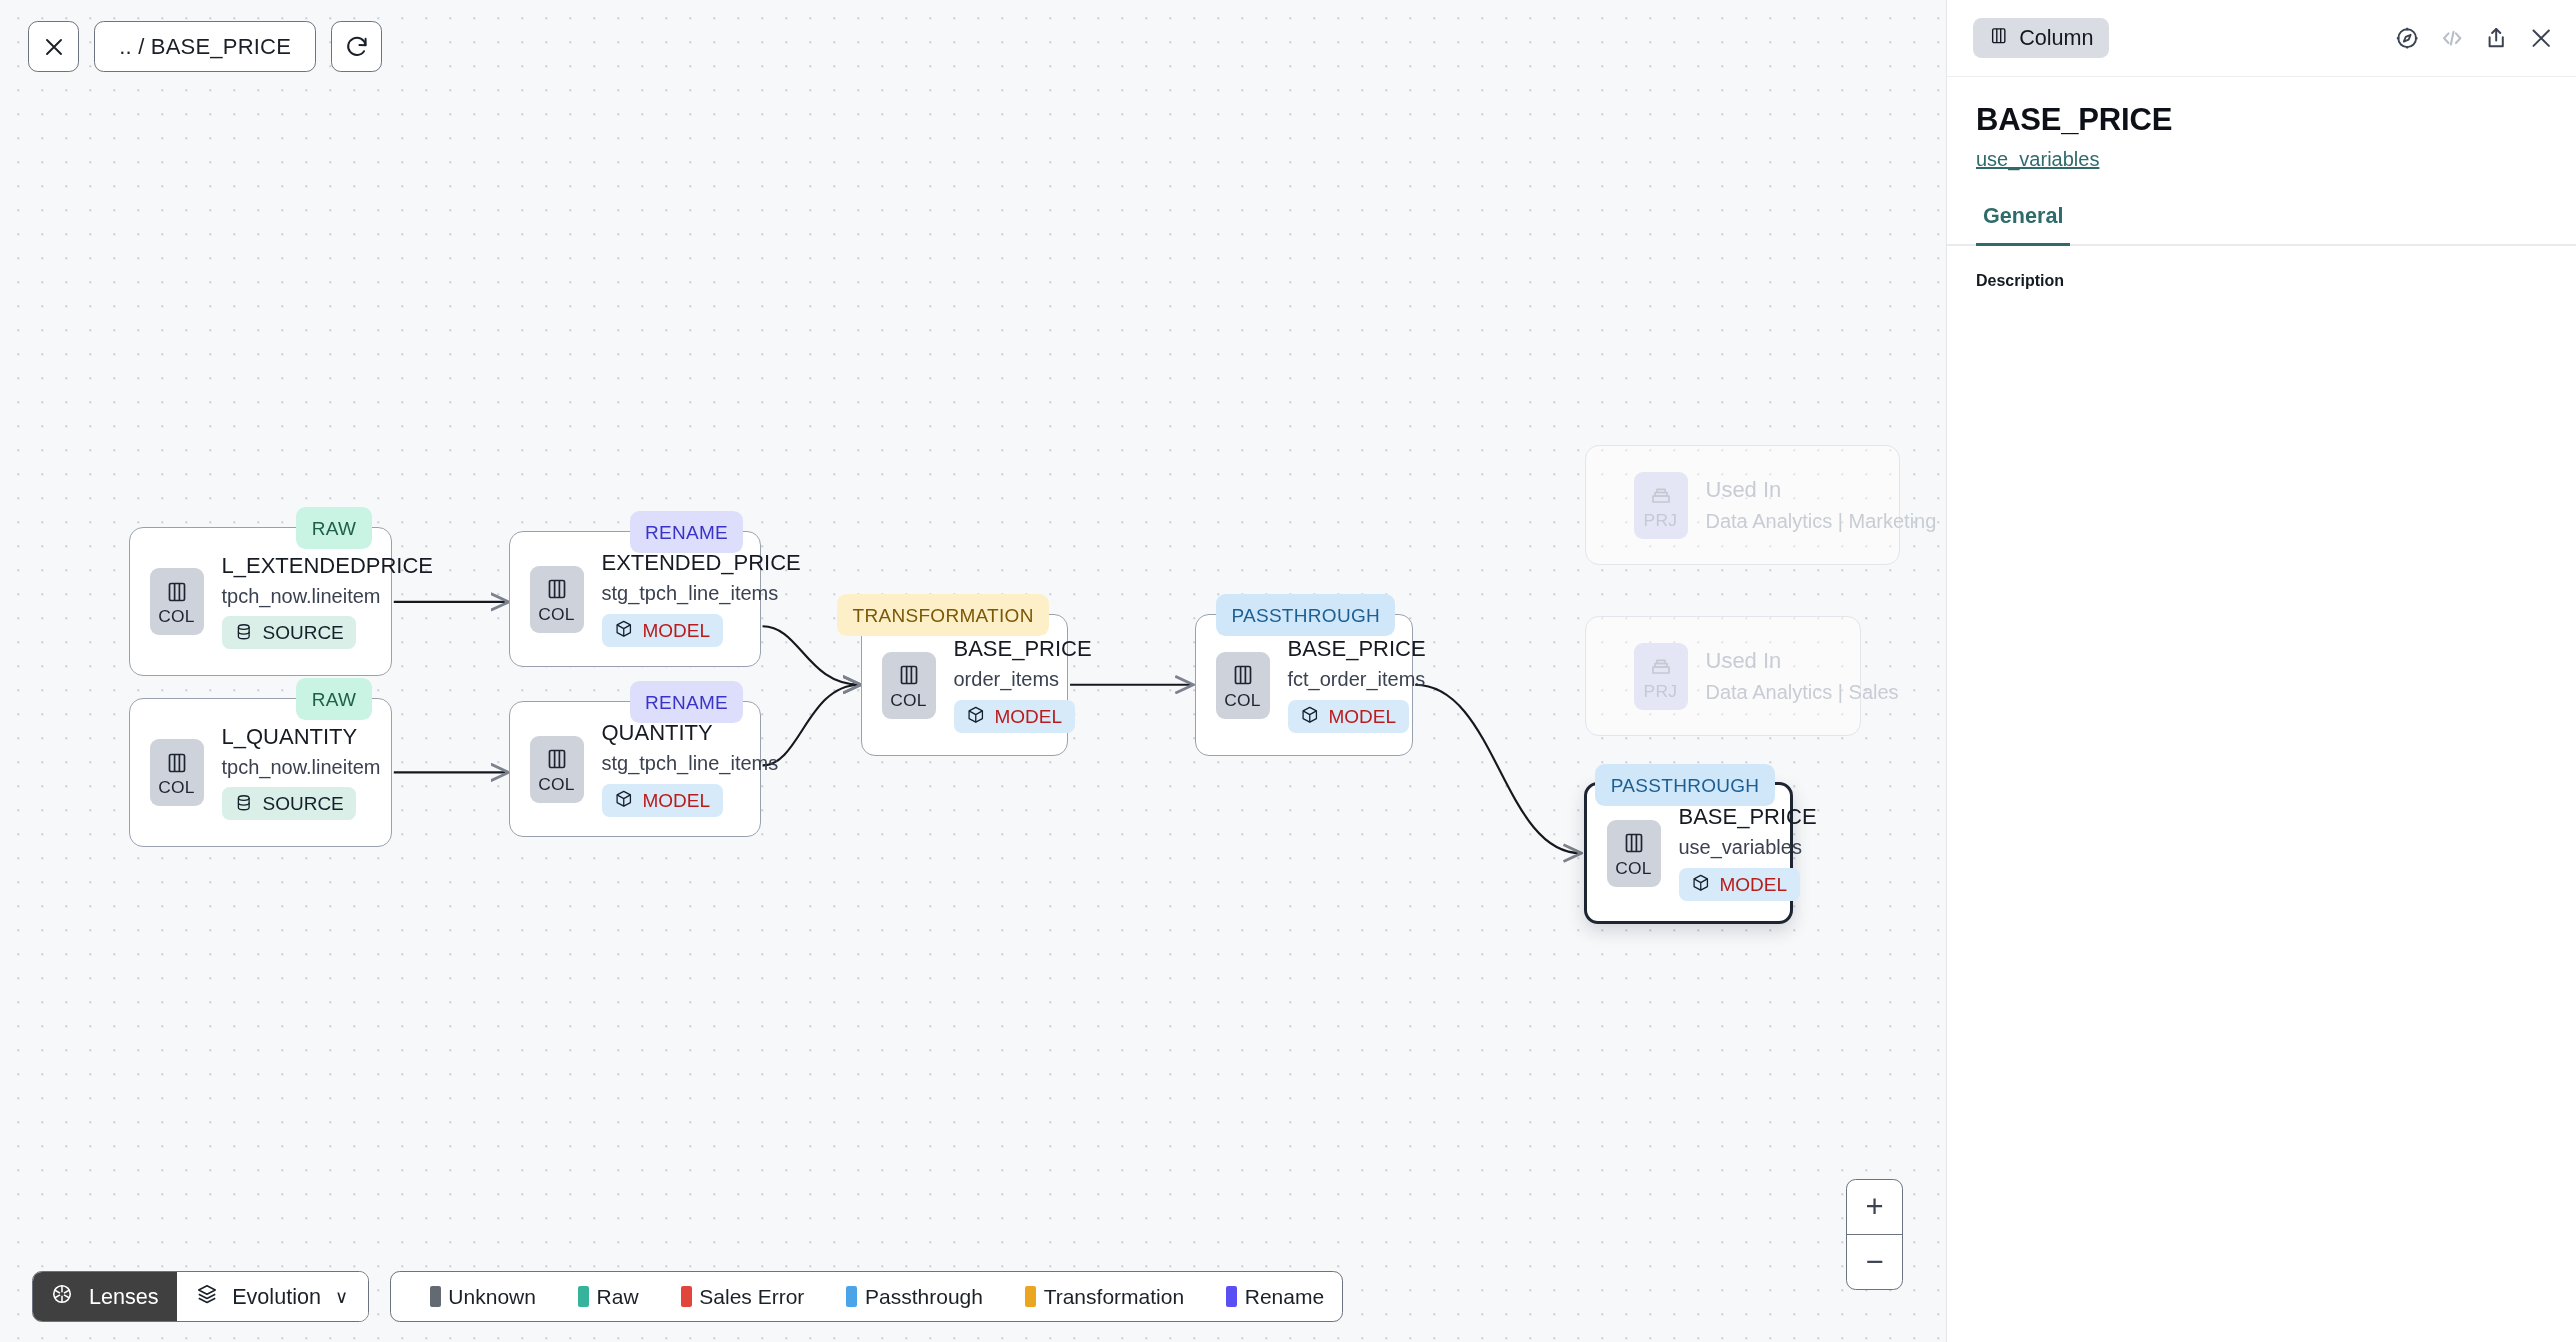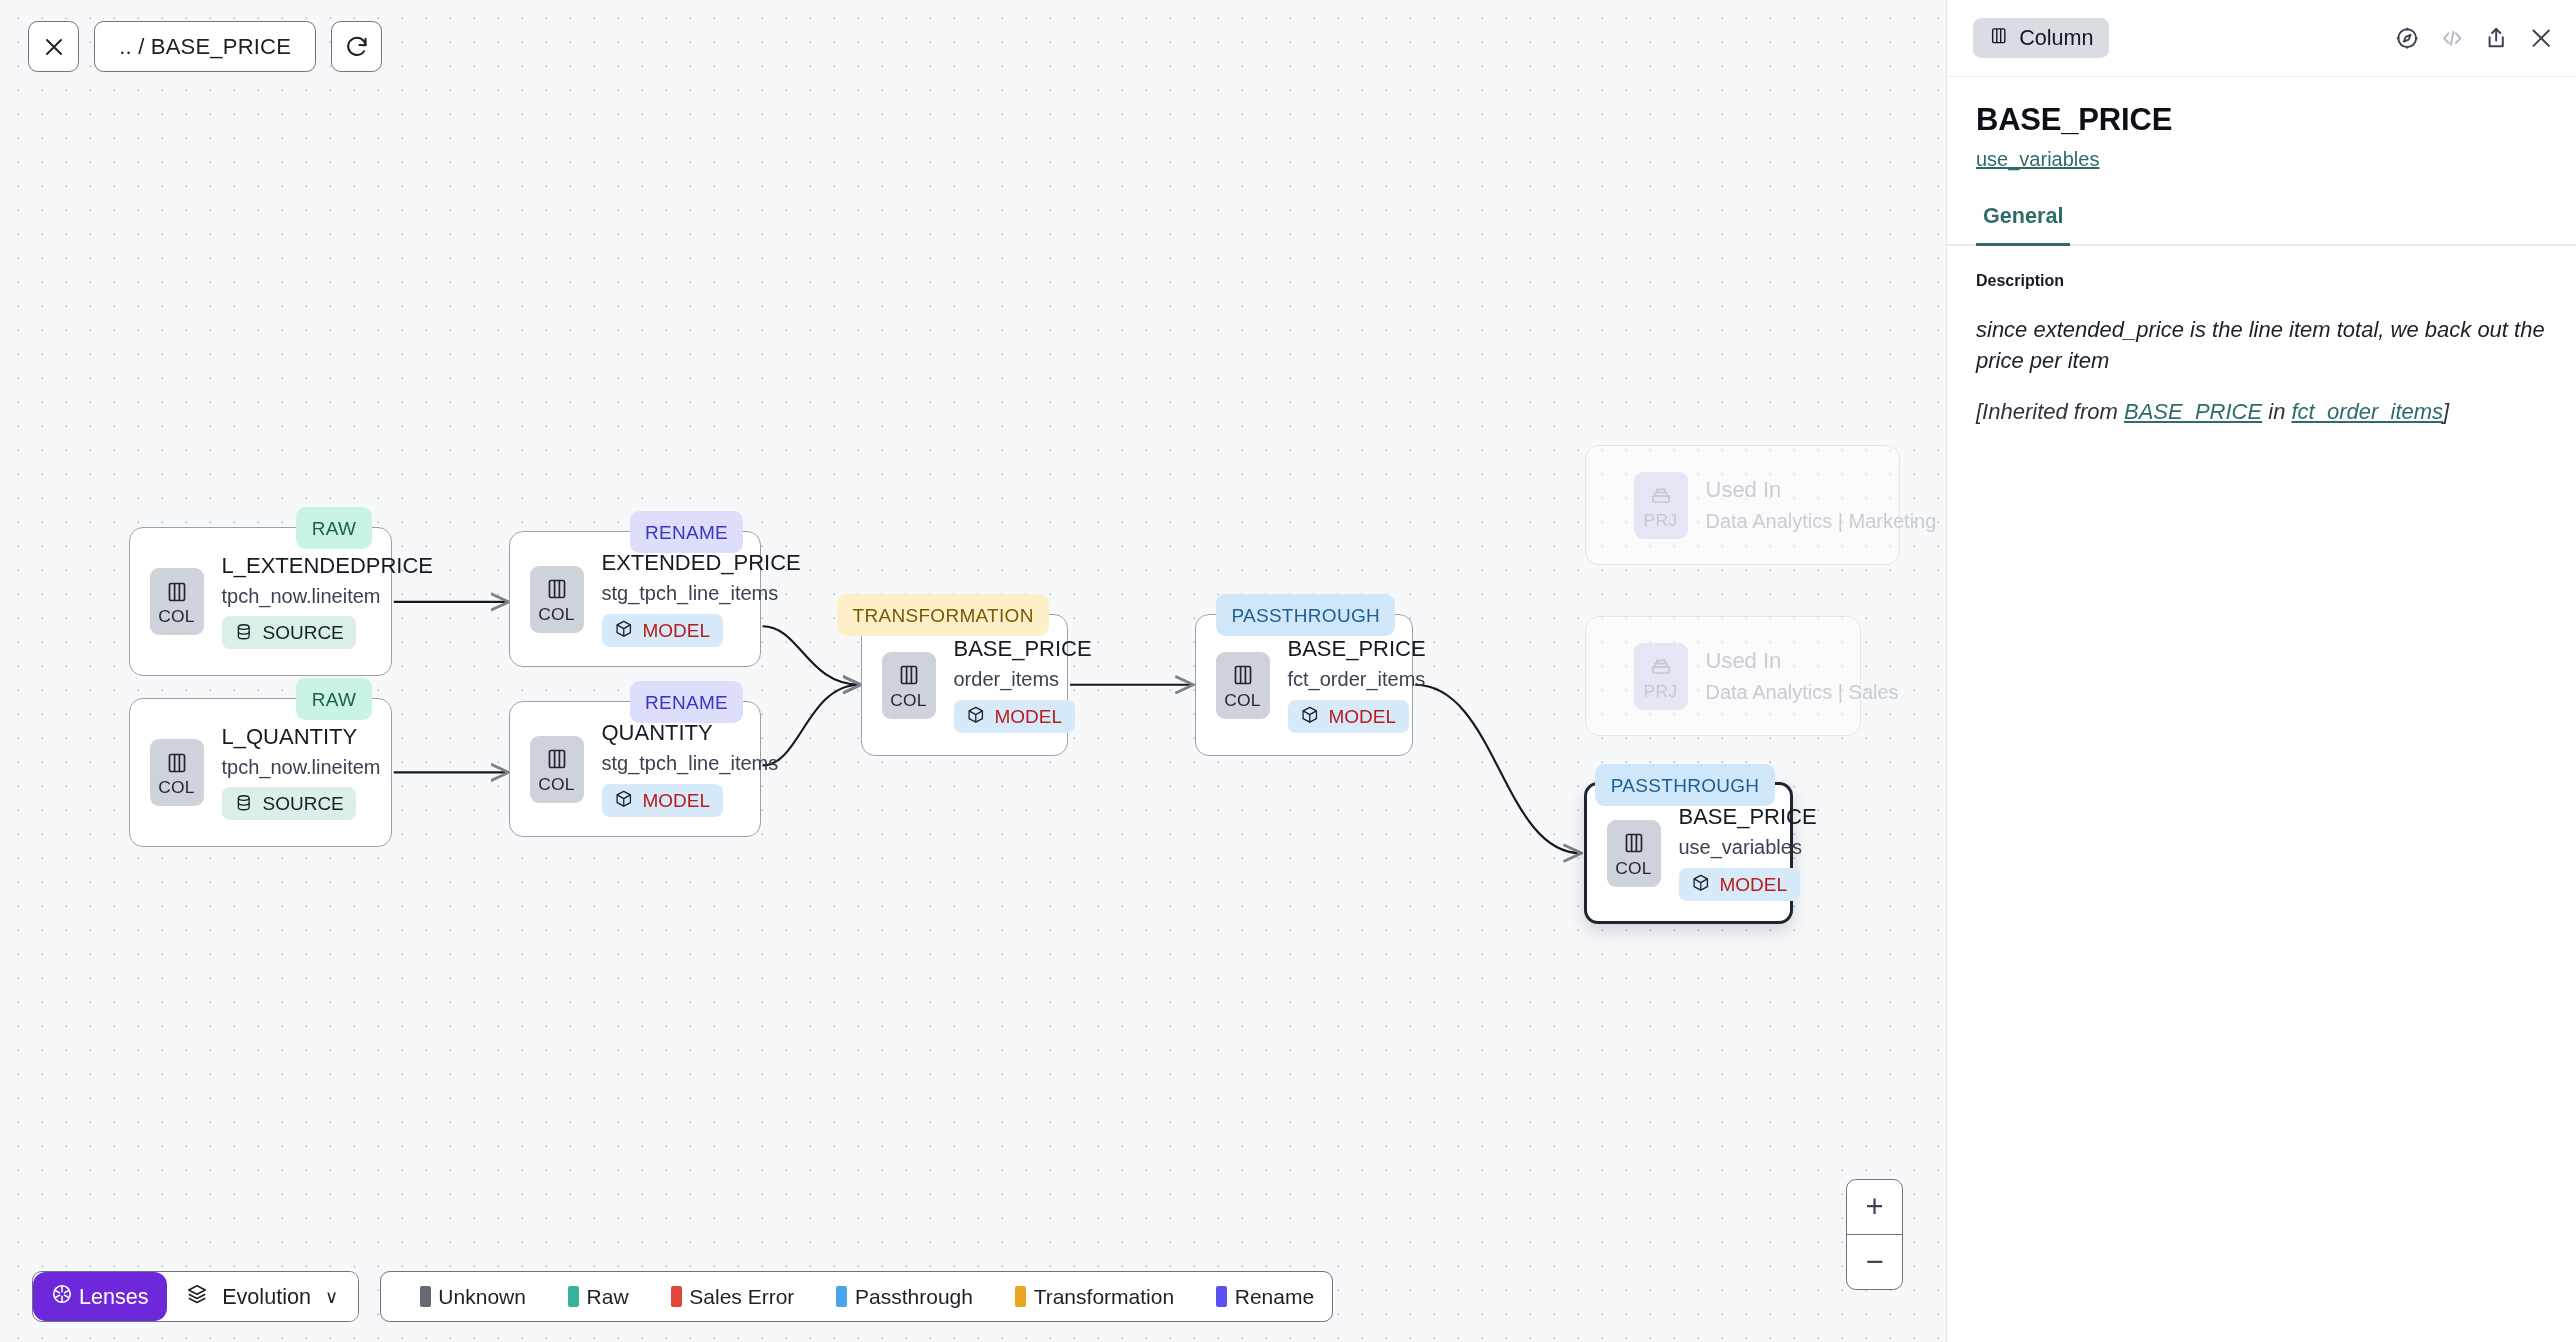--- a/index.html
+++ b/index.html
@@ -95,22 +95,22 @@
   .zoom-ctl button {
     all: unset; height: 54px; display: flex; align-items: center; justify-content: center;
     font-size: 31px; color: #3b4251; cursor: pointer; font-family: inherit;
   }
   .zoom-ctl button + button { border-top: 1.7px solid #6b7280; }
 
   
   .bottom-bar { position: absolute; left: 32px; bottom: 21px; display: flex; align-items: center; gap: 21px; z-index: 40; }
   .lens-group { display: flex; height: 51px; border: 1.5px solid #6b7280; border-radius: 9.7px; overflow: hidden; background:#fff; }
   .lens-left {
-    background: #6d28d9; color: #fff; display: flex; align-items: center; gap: 6px;
-    padding: 0 18px; font-size: 21.6px; cursor: pointer; border-radius: 13px;
+    background: #404040; color: #fff; display: flex; align-items: center; gap: 16px;
+    padding: 0 18px; font-size: 21.6px; cursor: pointer;
   }
   .lens-right {
     background: #fff; color: #1b2129; display: flex; align-items: center; gap: 14px;
     padding: 0 19.5px; font-size: 21.6px; cursor: pointer;
   }
   .legend {
     height: 51px; background: #fff; border: 1.5px solid #6b7280; border-radius: 9.7px;
     display: flex; align-items: center; gap: 21px; padding: 0 18px;
   }
   .legend-item { display: flex; align-items: center; gap: 7.7px; font-size: 21px; color: #1b2129; white-space: nowrap; padding-left: 21px; }
@@ -494,23 +494,17 @@
       <div class="panel-title">BASE_PRICE</div>
       <a class="panel-link">use_variables</a>
     </div>
 
     <div class="tabs">
       <div class="tab">General</div>
     </div>
 
     <div class="section">
       <div class="section-label">Description</div>
-      <div class="desc">
-        <span>since extended_price is the line item total, we back out the price per item</span>
-        <span class="inherit">
-          <span>[Inherited from </span><a>BASE_PRICE</a><span> in </span><a>fct_order_items</a><span>]</span>
-        </span>
-      </div>
     </div>
 
   </div>
 </div>
 
 
 </body></html>

